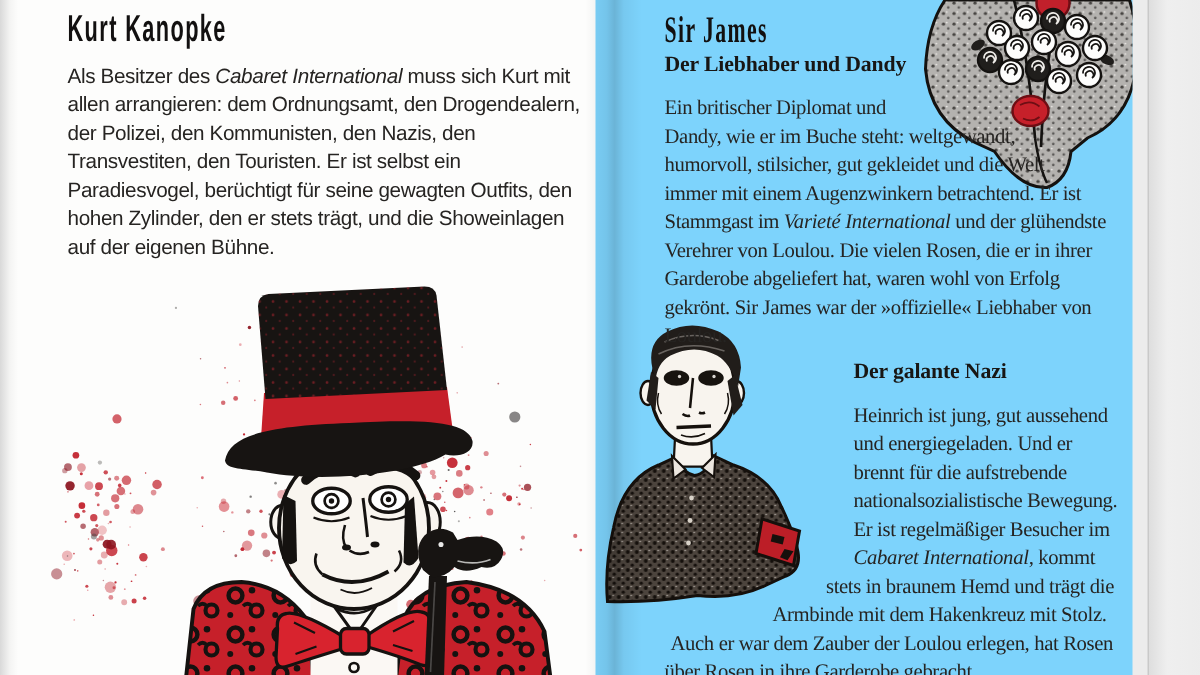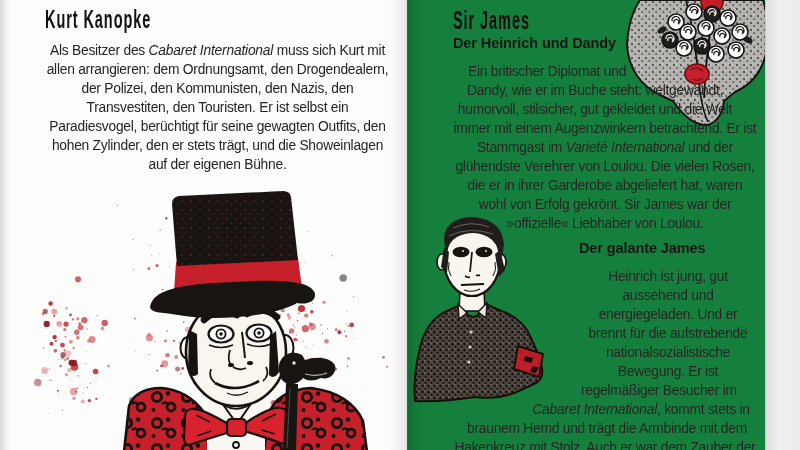--- a/index.html
+++ b/index.html
@@ -1,36 +1,36 @@
 <!DOCTYPE html>
 <html lang="de"><head>
 <meta charset="utf-8">
 <style>
   html,body{margin:0;padding:0;}
   .stage{position:relative;width:800px;height:450px;overflow:hidden;background:#ececec;
          font-family:"Liberation Sans", sans-serif;color:#1d1b1a;}
   
   .page{position:absolute;top:0;height:450px;background:#fdfdfc;}
   .page-left{left:0;width:407px;}
-  .page-right{left:407px;width:358px;background:#15803d;}
+  .page-right{left:397px;width:358px;background:#7dd3fc;font-family:Liberation Serif, serif;}
   .left-edge{position:absolute;left:0;top:0;width:12px;height:450px;
              background:linear-gradient(90deg,#d9d9d9,#f4f4f3 55%,rgba(255,255,255,0));pointer-events:none;z-index:6;}
   .gutter{position:absolute;left:390px;top:0;width:38px;height:450px;z-index:6;pointer-events:none;
           background:linear-gradient(90deg,rgba(0,0,0,0),rgba(0,0,0,.07) 38%,rgba(0,0,0,.15) 52%,rgba(0,0,0,.05) 68%,rgba(0,0,0,0));}
   .backdrop{position:absolute;left:765px;top:0;width:35px;height:450px;z-index:5;
             border-left:1px solid #c9c9c9;background:linear-gradient(90deg,#dedede,#efefef 35%,#ececec);}
   
   .col{position:absolute;top:0;z-index:3;}
   .col-left{left:45px;width:345px;}
   .col-right{left:46px;width:304px;}
   .char-name{margin:9px 0 0;font-size:25px;font-weight:800;line-height:21px;color:#121010;
              letter-spacing:1.6px;white-space:nowrap;}
   .char-name>span{display:inline-block;transform:scaleX(.58);transform-origin:0 60%;}
   .char-role{margin:4px 0 0;font-size:14.5px;font-weight:bold;line-height:16px;color:#181614;letter-spacing:-.1px;}
-  .body-text{margin:11px 0 0;font-size:13.8px;line-height:19px;letter-spacing:-.25px;color:#262422;text-align:center;}
+  .body-text{margin:11px 0 0;font-size:13.8px;line-height:19px;letter-spacing:-.25px;color:#262422;}
   .body-text i{letter-spacing:-.2px;}
   
   .sj-block{margin-top:3px;min-height:226px;}
   .sj-spacer{float:right;width:116px;height:100px;
              shape-outside:polygon(0 0,116px 0,116px 100px,96px 100px,96px 70px,0 62px);}
   .hs-block{position:relative;}
   .hs-spacer{float:left;width:126px;height:183px;
              shape-outside:polygon(0 0,126px 0,126px 130px,96px 148px,64px 164px,0 180px);}
   
   .illu{position:absolute;pointer-events:none;}
@@ -603,27 +603,27 @@
         <path d="M548,356 l8,2 l-1.2,5 l-8,-2 Z" fill="#15100c"></path>
         <path d="M556,366 l6,1.5 l-4,6 l-5,-2 Z" fill="#15100c"></path>
       </g>
     </svg>
 
     <div class="col col-right">
 
       <div class="sj-block">
         <div class="sj-spacer"></div>
         <h1 class="char-name" style="margin-top:10px;"><span>Sir James</span></h1>
-        <h2 class="char-role">Der Heinrich und Dandy</h2>
+        <h2 class="char-role">Der Liebhaber und Dandy</h2>
         <p class="body-text"><span>Ein britischer Diplomat und Dandy, wie er im Buche steht: weltgewandt, humorvoll, stilsicher, gut gekleidet und die Welt immer mit einem Augenzwinkern betrachtend. Er ist Stammgast im </span><i>Varieté International</i><span> und der glühendste Verehrer von Loulou. Die vielen Rosen, die er in ihrer Garderobe abgeliefert hat, waren wohl von Erfolg gekrönt. Sir James war der »offizielle« Liebhaber von Loulou.</span></p>
       </div>
 
       <div class="hs-block">
         <div class="hs-spacer"></div>
-        <h2 class="char-role">Der galante James</h2>
+        <h2 class="char-role">Der galante Nazi</h2>
         <p class="body-text"><span>Heinrich ist jung, gut aussehend und energiegeladen. Und er brennt für die aufstrebende nationalsozialistische Bewegung. Er ist regelmäßiger Besucher im </span><i>Cabaret International</i><span>, kommt stets in braunem Hemd und trägt die Armbinde mit dem Hakenkreuz mit Stolz. Auch er war dem Zauber der Loulou erlegen, hat Rosen über Rosen in ihre Garderobe gebracht,</span></p>
       </div>
 
     </div>
   </div>
 
   <div class="left-edge"></div>
   <div class="gutter"></div>
   <div class="backdrop"></div>
 </div>

